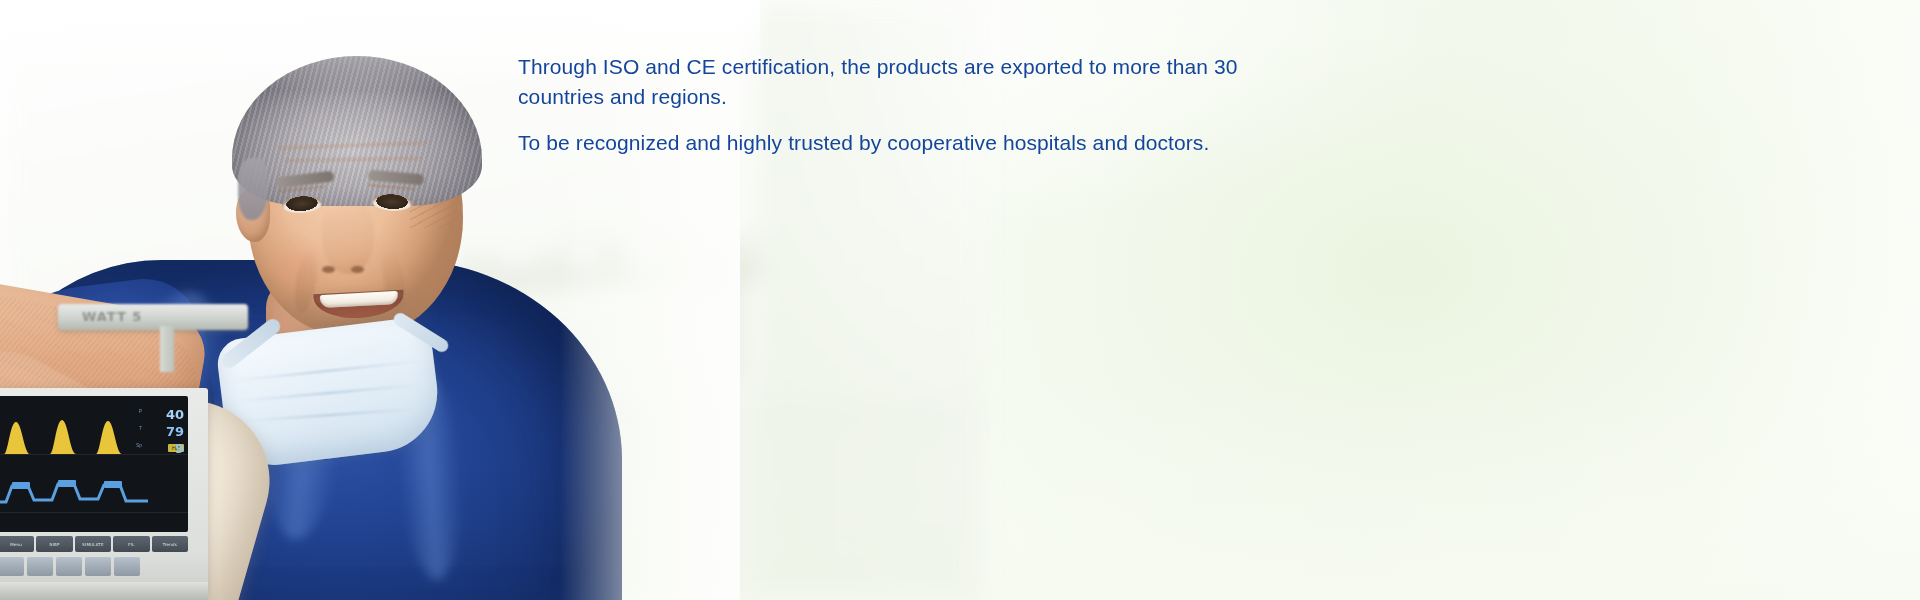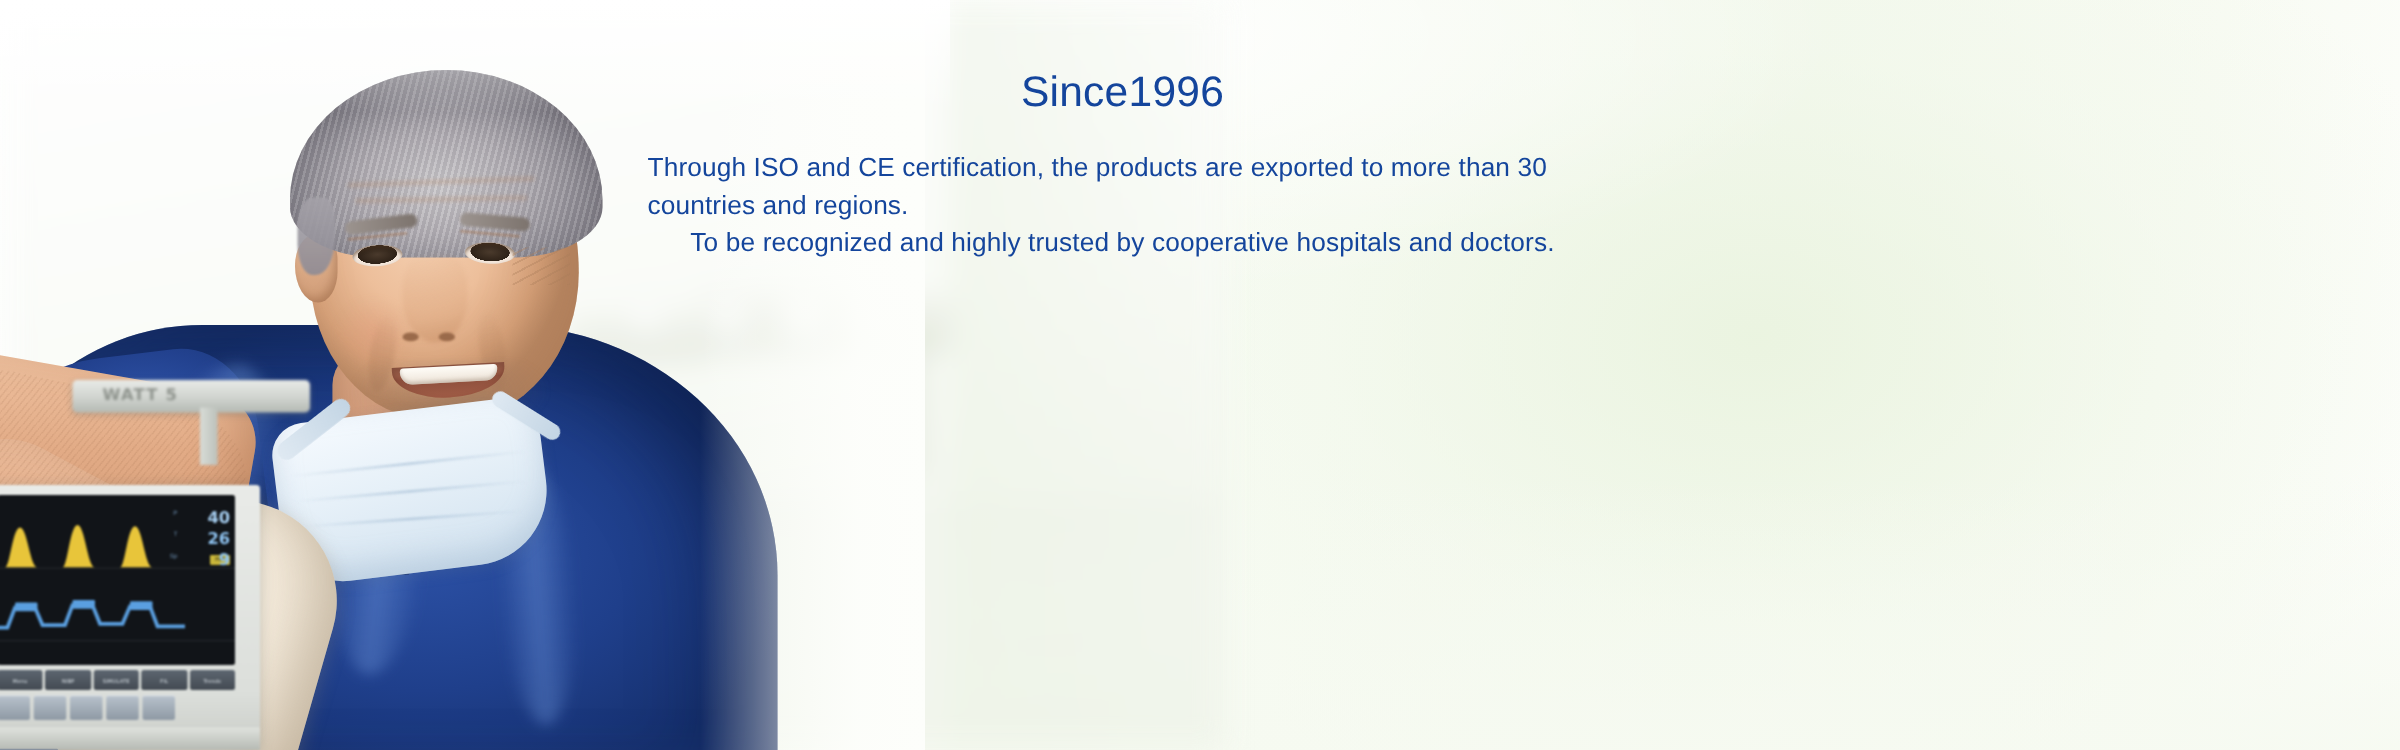--- a/index.html
+++ b/index.html
@@ -450,21 +450,21 @@
     letter-spacing:.2px;
     margin-bottom:24px;
   }
   .body-para {
     color:#14459c;
     font-size:21px;
     line-height:30px;
     font-weight:400;
     letter-spacing:.1px;
   }
-  .body-para + .body-para { margin-top:0;text-align:center; }
+  .body-para + .body-para { margin-top:16px; }
 </style>
 </head>
 <body>
 
 <div class="banner">
 
   <div class="bg-base"></div>
   <div class="bg-green-wash"></div>
   <div class="bg-glow-top"></div>
   <div class="bg-bottom-fade"></div>
@@ -564,21 +564,21 @@
           <rect x="14" y="14" width="18" height="7" rx="1"></rect>
           <rect x="60" y="12" width="18" height="7" rx="1"></rect>
           <rect x="106" y="13" width="18" height="7" rx="1"></rect>
         </svg>
       </div>
 
       <div class="hr-badge">HR</div>
 
       <div class="vital-col">
         <div class="vital-val v1">40</div>
-        <div class="vital-val">26</div>
+        <div class="vital-val">79</div>
         <div class="vital-val">9</div>
       </div>
       <div class="vital-tag" style="top:12px;">P</div>
       <div class="vital-tag" style="top:29px;">T</div>
       <div class="vital-tag" style="top:46px;">Sp</div>
     </div>
 
     <div class="monitor-softkeys">
       <div class="softkey">Menu</div>
       <div class="softkey">NIBP</div>
@@ -595,18 +595,17 @@
       <div class="mbtn"></div>
     </div>
 
     <div class="monitor-base"></div>
   </div>
 
   <div class="photo-feather-r"></div>
   <div class="photo-feather-t"></div>
 
   <div class="copy">
-    <div class="headline">Since1996</div>
     <div class="body-para">Through ISO and CE certification, the products are exported to more than 30 countries and regions.</div>
     <div class="body-para">To be recognized and highly trusted by cooperative hospitals and doctors.</div>
   </div>
 
 </div>
 
 </body></html>

